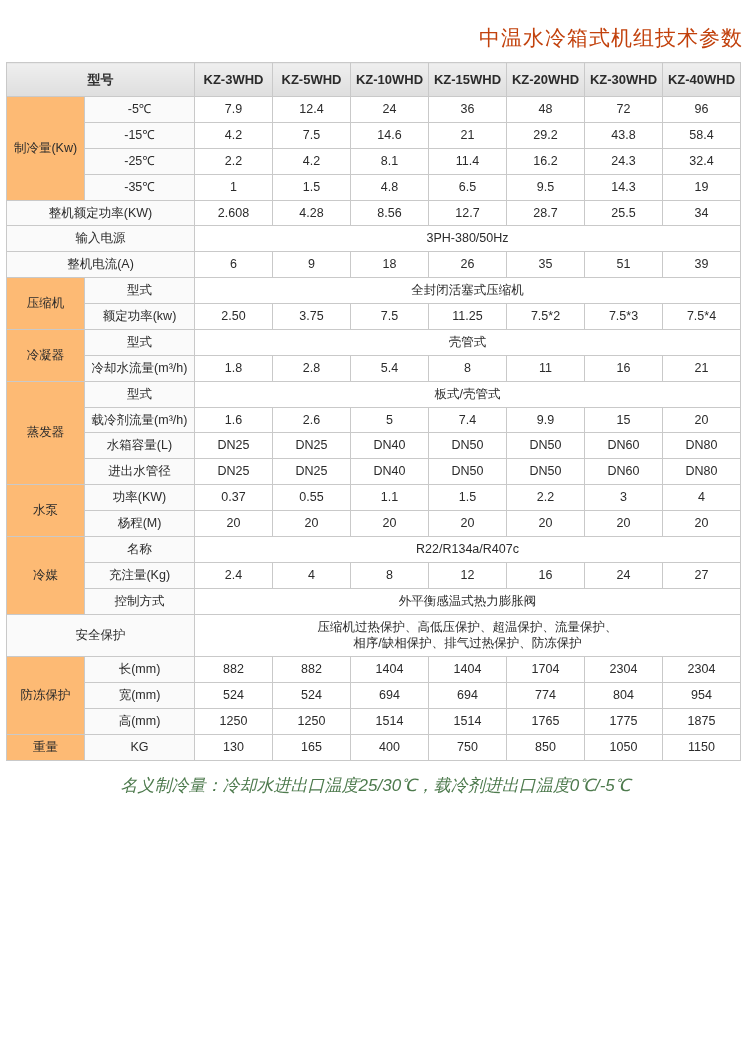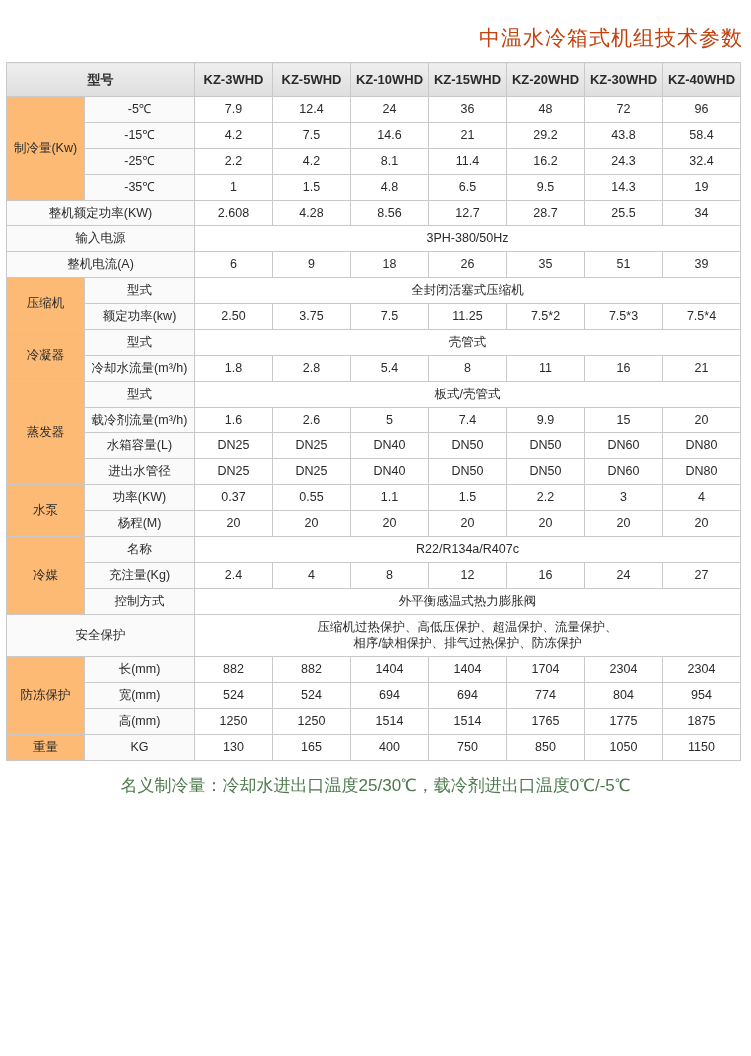--- a/index.html
+++ b/index.html
@@ -60,20 +60,21 @@
   td.span-all {
     font-weight: bold;
   }
   .footer {
     text-align: center;
     color: #5a7a5a;
     font-size: 17px;
     line-height: 1.55;
     padding-top: 12px;
     color: #4d7a4d;
+    font-style: italic;
   }
   .footer .l2 { display: block; }
   col.c-label { width: 78px; }
   col.c-sub   { width: 110px; }
   col.c-model { width: 78px; }
 </style>
 </head>
 <body>
 
 <div id="page">

